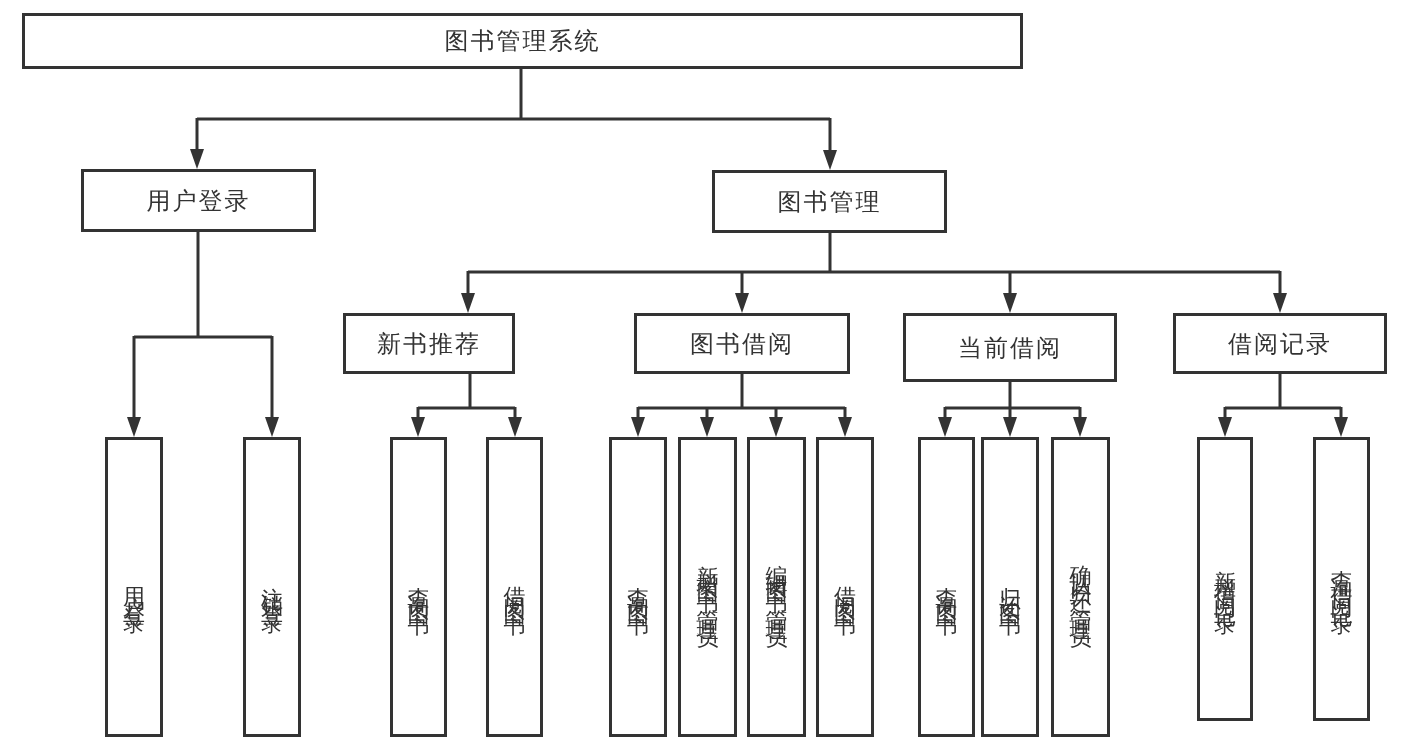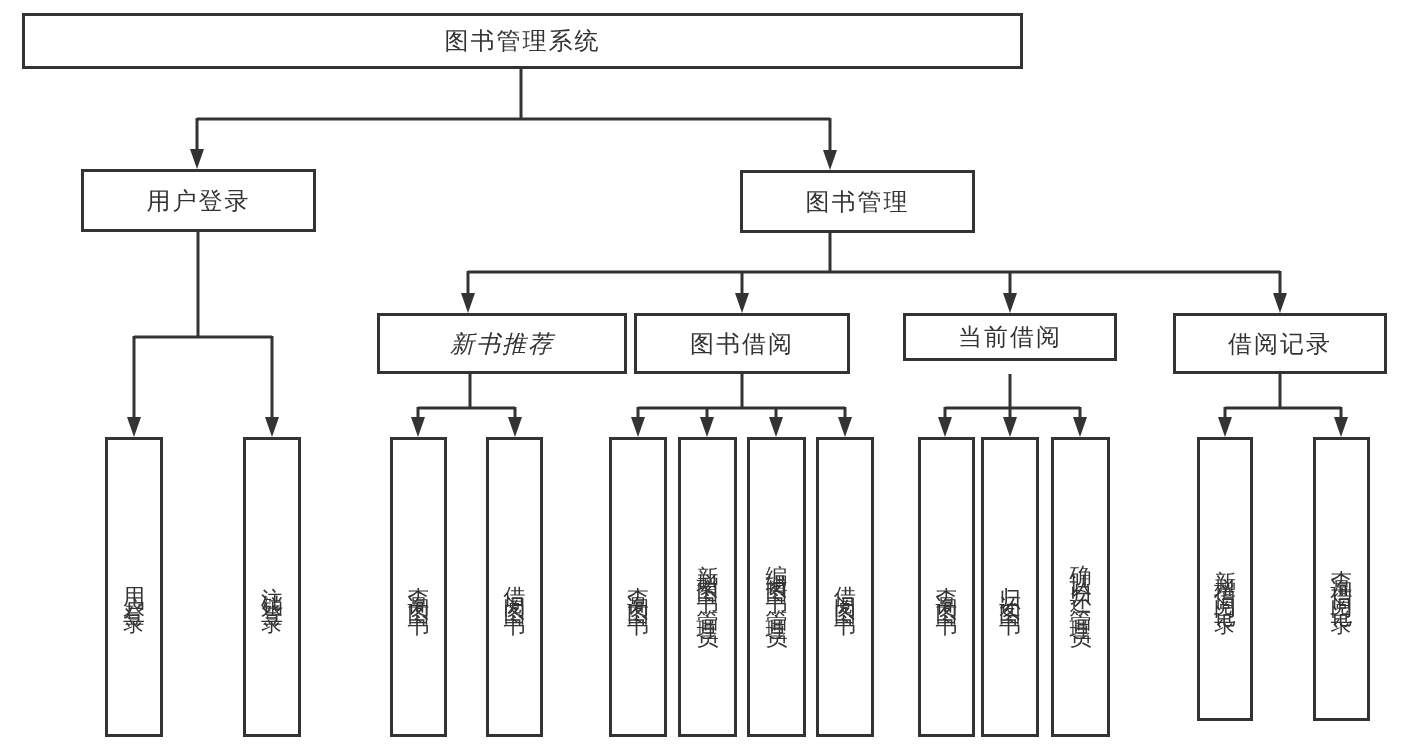--- a/index.html
+++ b/index.html
@@ -140,31 +140,31 @@
     </g>
   </svg>
 
   <div class="hbox" style="left:22px; top:13px; width:1001px; height:56px;">
     <span>图书管理系统</span>
   </div>
 
   <div class="hbox" style="left:81px; top:169px; width:235px; height:63px;">
     <span>用户登录</span>
   </div>
-  <div class="hbox" style="left:740px; top:170px; width:235px; height:63px;align-items:center;">
+  <div class="hbox" style="left:712px; top:170px; width:235px; height:63px;align-items:center;">
     <span>图书管理</span>
   </div>
 
-  <div class="hbox" style="left:377px; top:313px; width:250px; height:61px;font-style:italic;">
+  <div class="hbox" style="left:343px; top:313px; width:172px; height:61px;">
     <span>新书推荐</span>
   </div>
   <div class="hbox" style="left:634px; top:313px; width:216px; height:61px;align-items:center;">
     <span>图书借阅</span>
   </div>
-  <div class="hbox" style="left:903px; top:313px; width:214px; height:48px;">
+  <div class="hbox" style="left:903px; top:313px; width:214px; height:69px;">
     <span>当前借阅</span>
   </div>
   <div class="hbox" style="left:1173px; top:313px; width:214px; height:61px;">
     <span>借阅记录</span>
   </div>
 
   <div class="vbox" style="left:105px; top:437px; width:58px; height:300px;">
     <span>用户登录</span>
   </div>
   <div class="vbox" style="left:243px; top:437px; width:58px; height:300px;">

